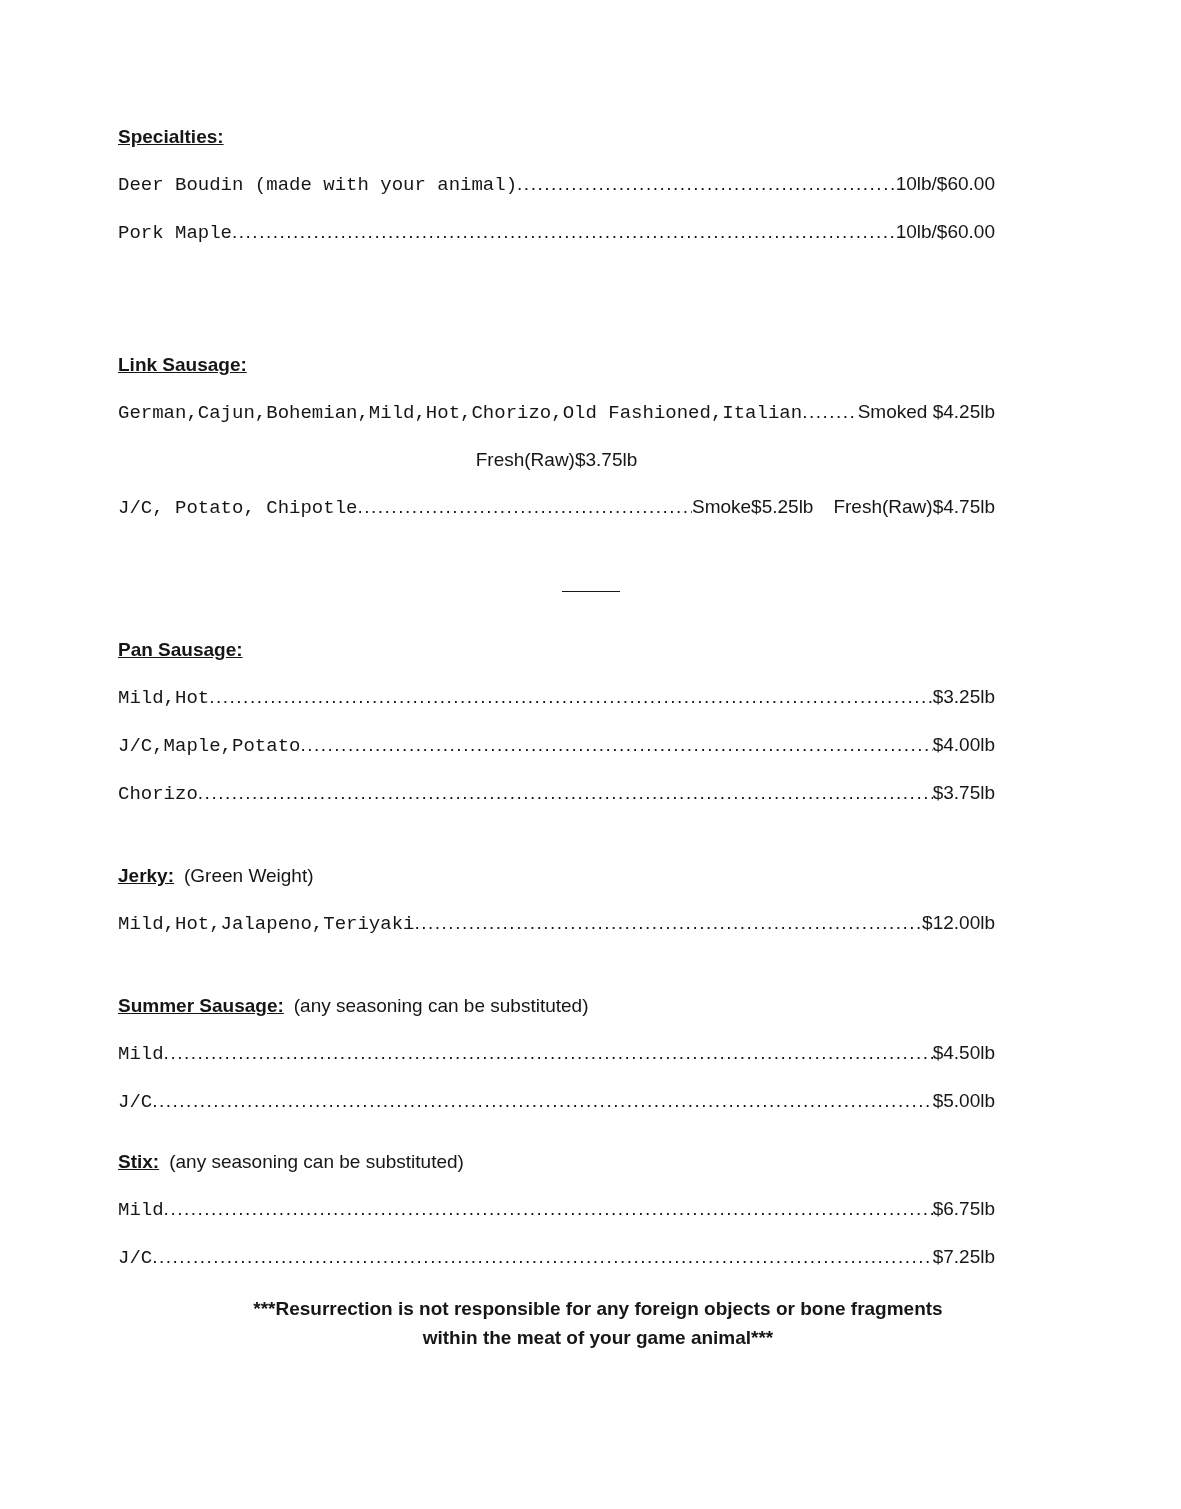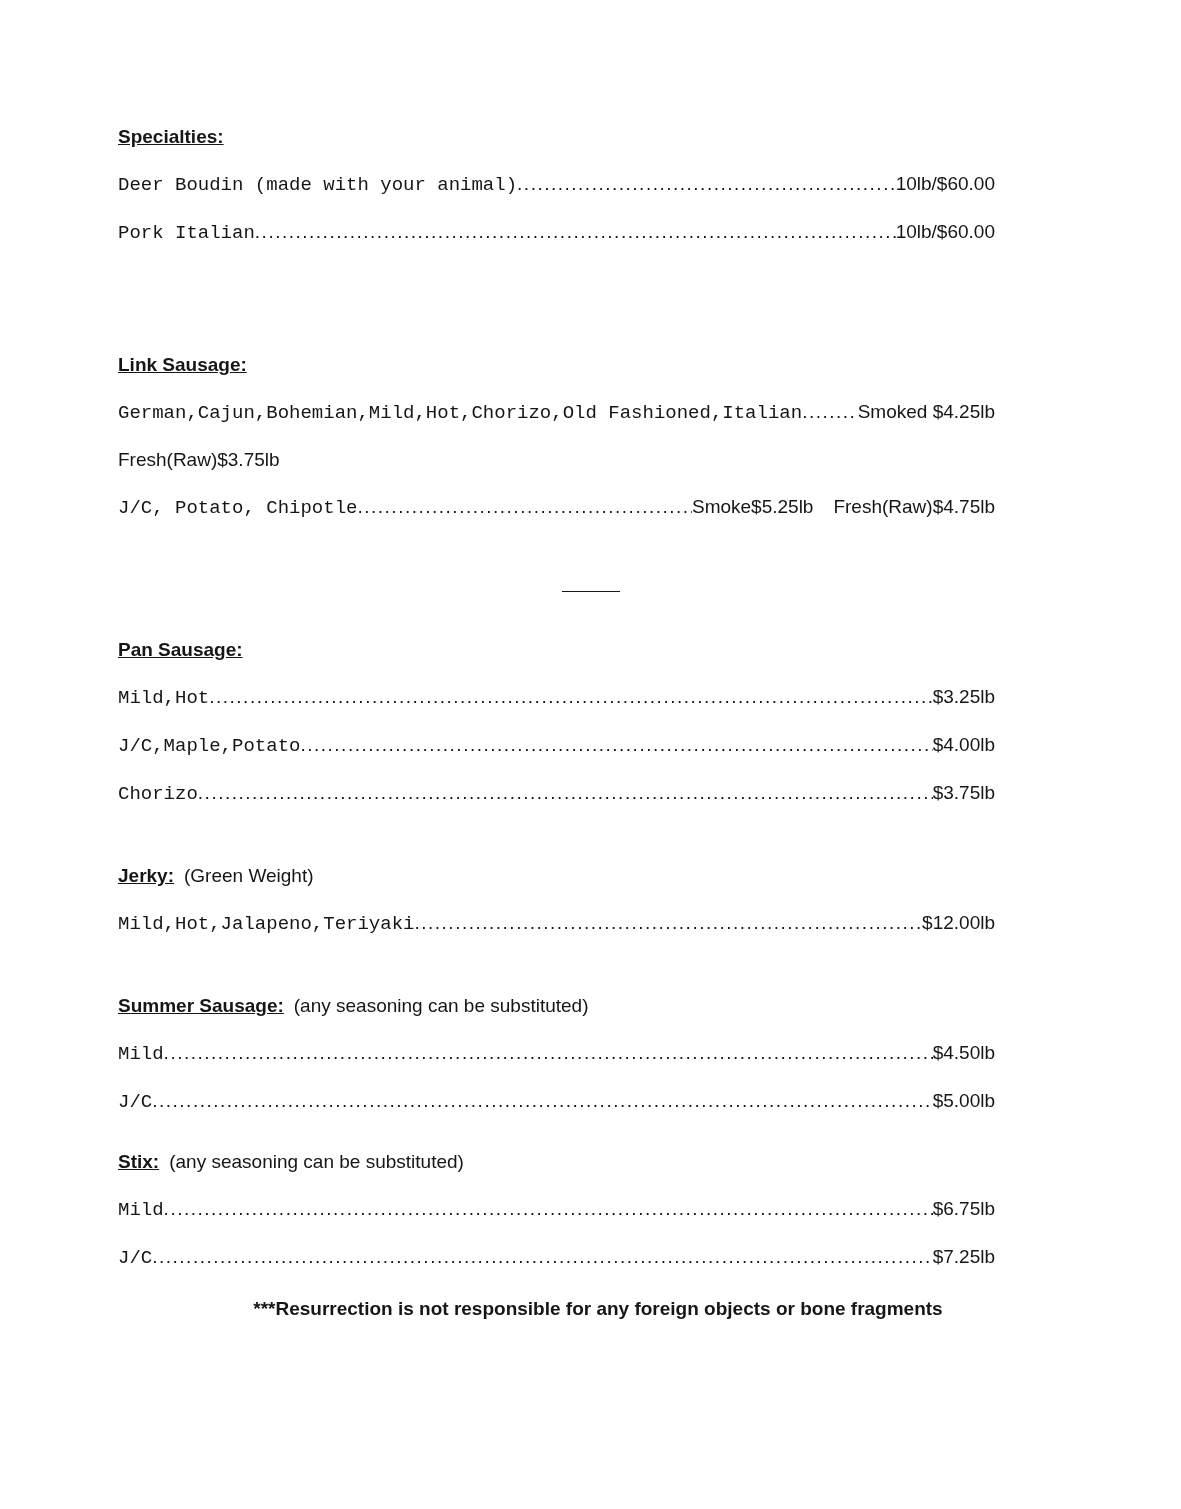--- a/index.html
+++ b/index.html
@@ -48,21 +48,21 @@
     overflow: hidden;
     white-space: nowrap;
     min-width: 0;
   }
   .dots::after {
     content: "....................................................................................................................................................................................................................................";
     letter-spacing: 1.5px;
   }
   .price { flex: 0 0 auto; white-space: nowrap; }
   .price-2 { margin-left: 20px; }
-  .right-only { justify-content: flex-start; }
+  .right-only { justify-content: center; }
   .center-block {
     margin-left: -118px;
     margin-right: -186px;
     text-align: center;
     font-size: 19px;
     line-height: 22px;
     margin-bottom: 25px;
   }
   .addon-underline {
     display: inline-block;
@@ -92,21 +92,21 @@
 
     <div class="line">
       <span class="heading">Specialties:</span>
     </div>
     <div class="line">
       <span class="label">Deer Boudin (made with your animal)</span>
       <span class="dots"></span>
       <span class="price">10lb/$60.00</span>
     </div>
     <div class="line">
-      <span class="label">Pork Italian</span>
+      <span class="label">Pork Maple</span>
       <span class="dots"></span>
       <span class="price">10lb/$60.00</span>
     </div>
 
     <div class="line gap-2">
       <span class="heading">Link Sausage:</span>
     </div>
     <div class="line">
       <span class="label">German,Cajun,Bohemian,Mild,Hot,Chorizo,Old Fashioned,Italian</span>
       <span class="dots"></span>
@@ -184,16 +184,17 @@
       <span class="price">$6.75lb</span>
     </div>
     <div class="line">
       <span class="label">J/C</span>
       <span class="dots"></span>
       <span class="price">$7.25lb</span>
     </div>
 
     <div class="footer">
       <div class="footer-line">***Resurrection is not responsible for any foreign objects or bone fragments</div>
+      <div class="footer-line">within the meat of your game animal***</div>
     </div>
 
   </div>
 </div>
 
 </body></html>

